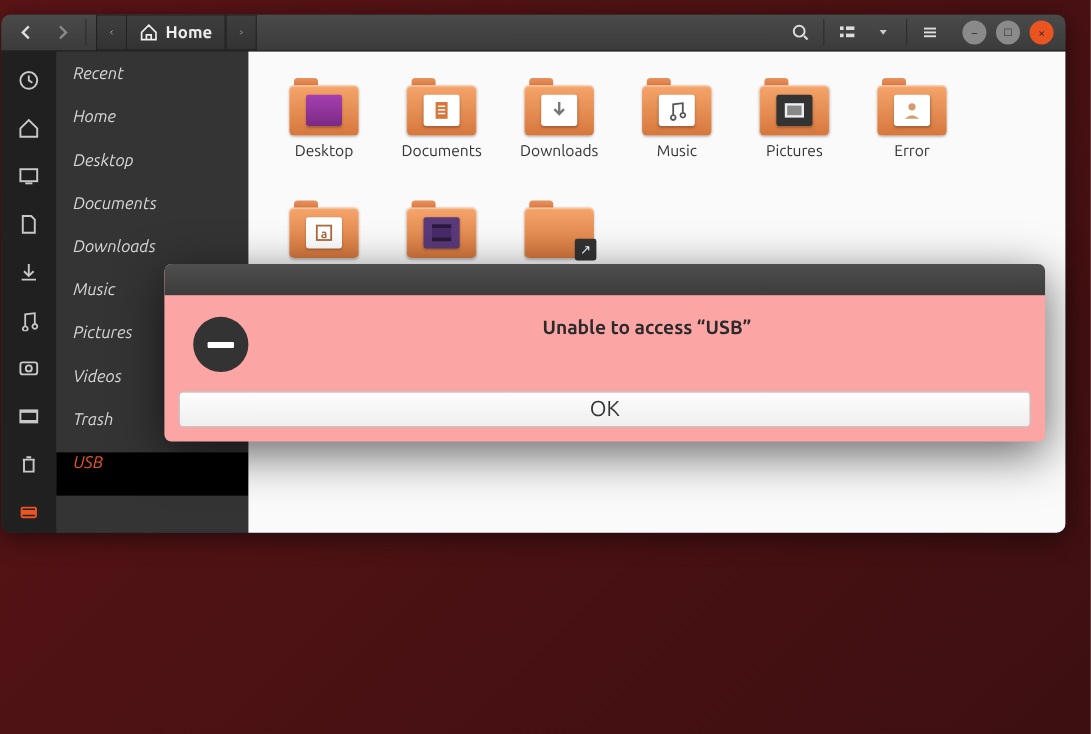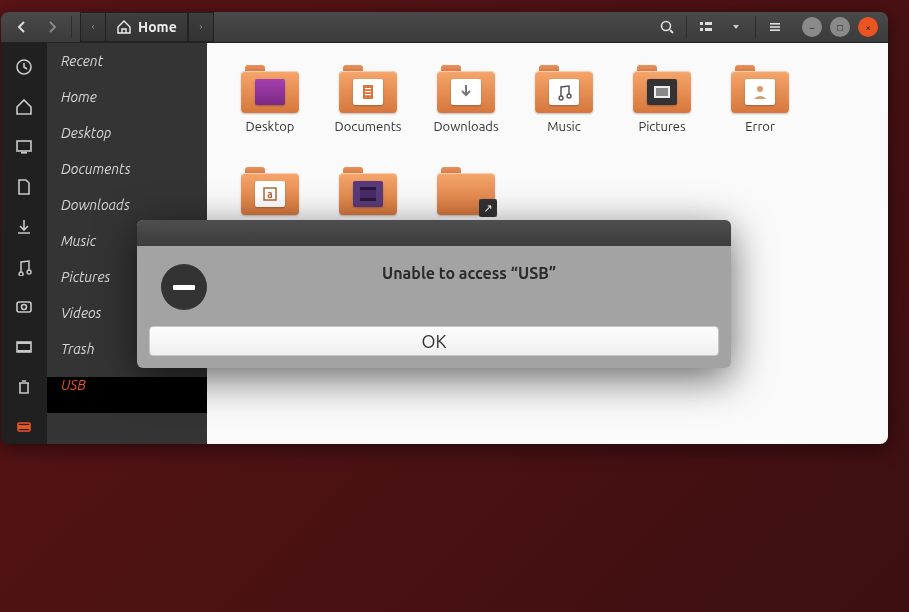--- a/index.html
+++ b/index.html
@@ -121,22 +121,22 @@
     position:absolute; right:-2px; bottom:-2px;
     width:18px;height:18px;background:#333;border-radius:2px;
     display:flex;align-items:center;justify-content:center;color:#fff;font-size:11px;
   }
   .flabel { text-align:center; }
 
   
   .dialog {
     position:absolute;
     left:137px; top:220px;
-    width:594px;
-    background:#a3a3a3;
+    width:734px;
+    background:#fca5a5;
     border-radius:6px;
     box-shadow:0 10px 40px rgba(0,0,0,0.6);
     overflow:hidden;
   }
   .dlg-hdr {
     height:26px;
     background:linear-gradient(#4e4e4e,#3c3c3c);
   }
   .dlg-body {
     padding:18px 24px 16px 24px;

